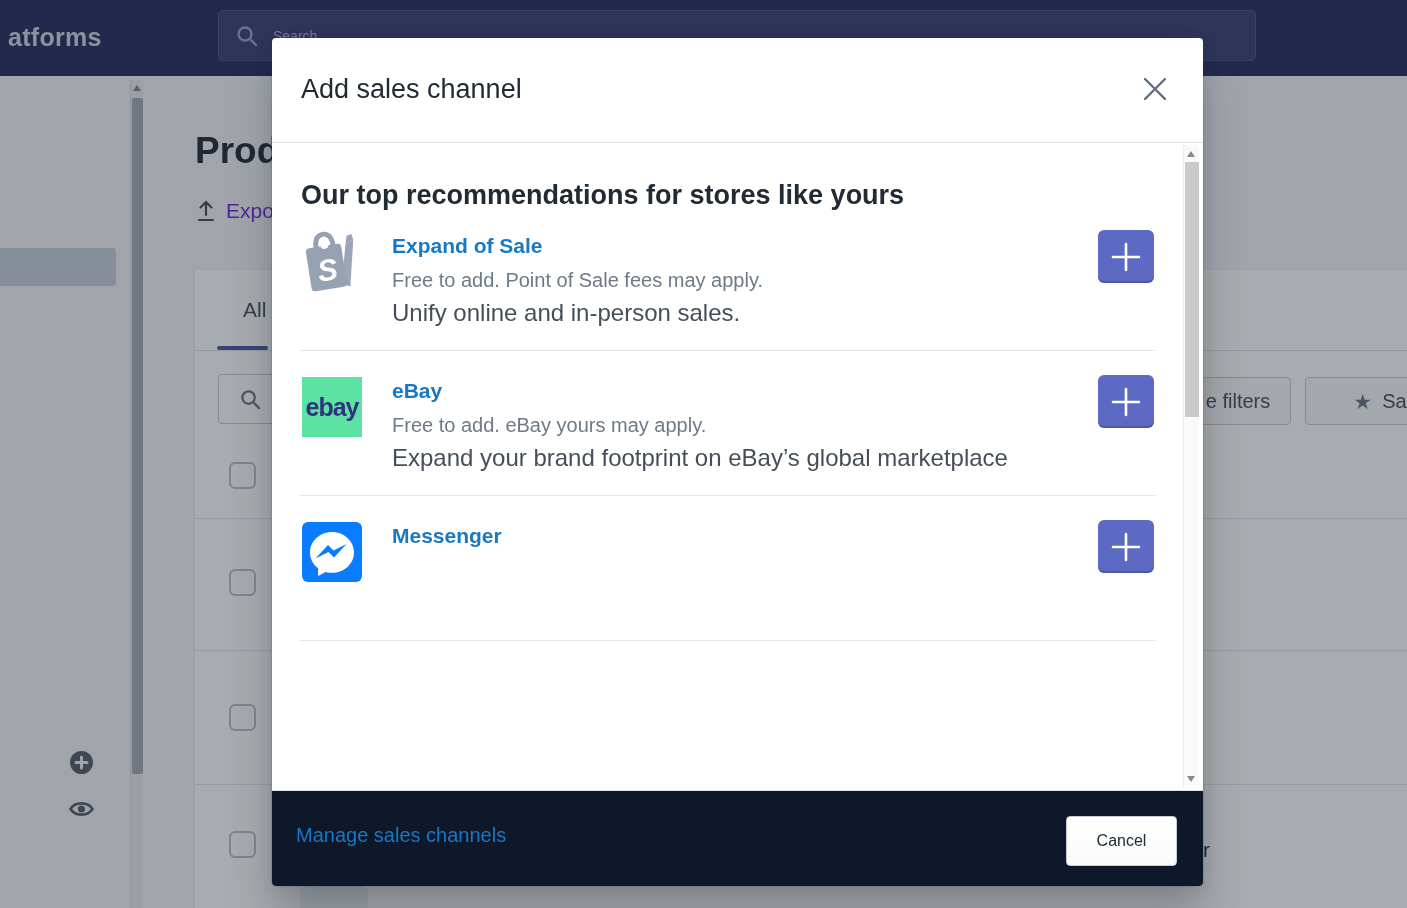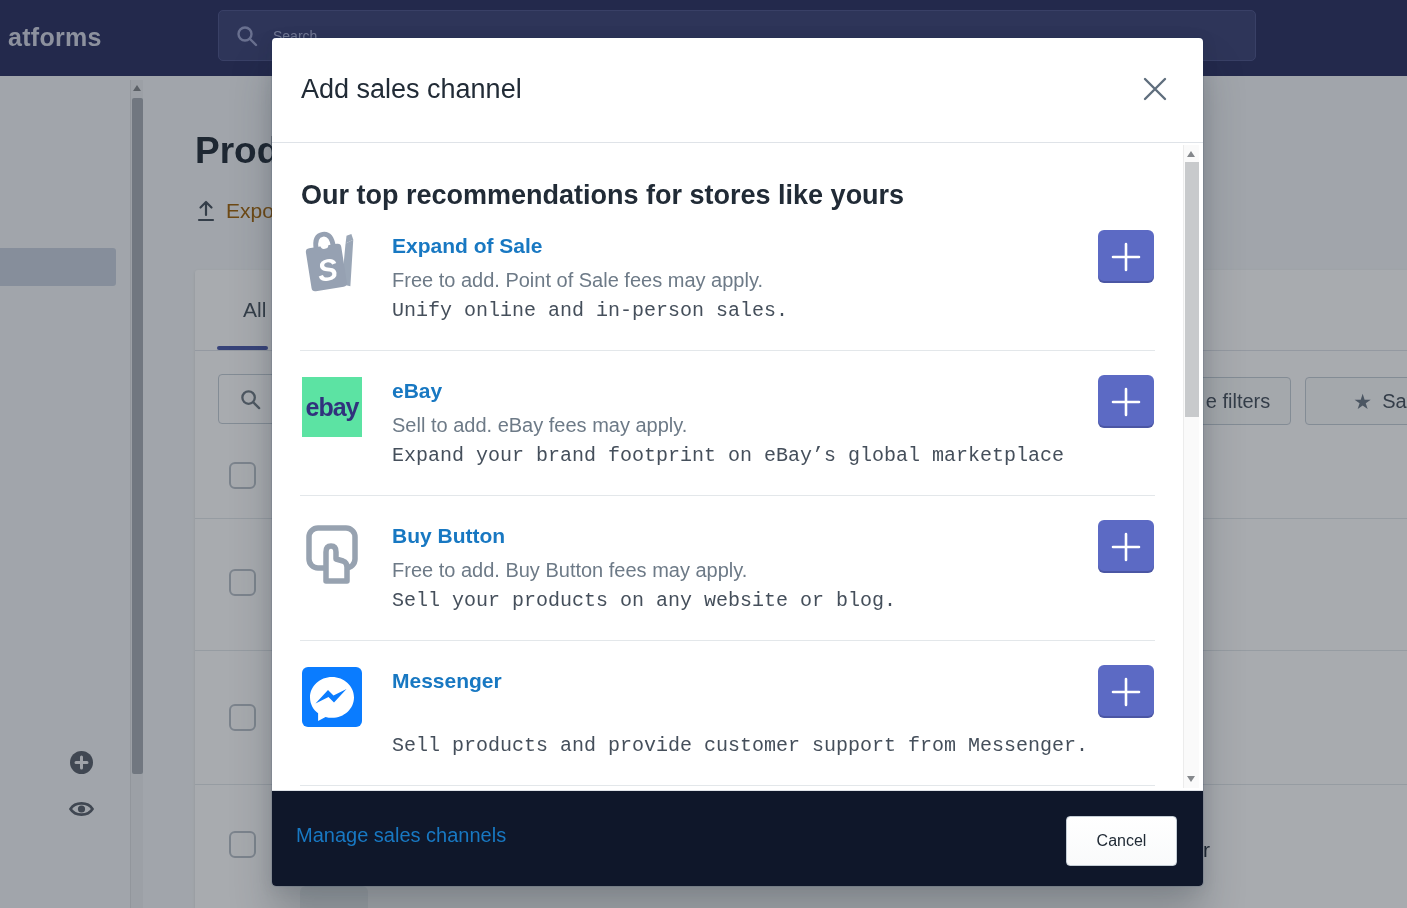--- a/index.html
+++ b/index.html
@@ -18,21 +18,21 @@
   
   .sidebar-selected { position:absolute; left:0; top:248px; width:116px; height:38px; background:#c9d1df; border-radius:0 3px 3px 0; }
   .side-scroll { position:absolute; left:130px; top:80px; width:13px; height:828px; background:#eceef0; border-left:1px solid #dcdee1; }
   .side-scroll .tri-up { position:absolute; left:2px; top:5px; }
   .side-scroll-thumb { position:absolute; left:1px; top:18px; width:11px; height:676px; background:#a7acb4; border-radius:2px; }
   .icon-btn { position:absolute; background:none; border:none; cursor:pointer; }
 
   
   .page-title { position:absolute; left:195px; top:130px; font-size:37px; font-weight:700; color:#212b36; }
   .export-btn { position:absolute; left:195px; top:199px; display:flex; align-items:center; gap:9px; background:none; border:none; cursor:pointer; }
-  .export-btn span { font-size:21px; color:#a16207; }
+  .export-btn span { font-size:21px; color:#6d28d9; }
 
   .card { position:absolute; left:195px; top:270px; width:1212px; height:638px; background:#ffffff; border-radius:3px 0 0 0; box-shadow:0 1px 3px rgba(63,63,68,.15); }
   .tab-all { position:absolute; left:34px; top:28px; background:none; border:none; font-size:21px; color:#454f5b; padding:0 14px; cursor:pointer; }
   .tab-underline { position:absolute; left:22px; top:76px; width:51px; height:4px; background:#4a57a9; border-radius:2px; }
   .tabbar-border { position:absolute; left:0; top:80px; right:0; border-top:1px solid #dfe3e8; }
   .card-search { position:absolute; left:23px; top:104px; width:420px; height:50px; border:1px solid #c4cdd5; border-radius:4px; background:#fff; display:flex; align-items:center; }
   .card-search svg { margin-left:20px; }
   .row-checkbox { position:absolute; left:34px; width:27px; height:27px; border:2px solid #b9c0c9; border-radius:6px; background:#fdfdfd; cursor:pointer; }
   .row-divider { position:absolute; left:0; right:0; border-top:1px solid #e3e7eb; }
   .ghost-btn { position:absolute; top:107px; height:48px; background:#f9fafb; border:1px solid #c4cdd5; border-radius:4px; font-size:20px; color:#454f5b; display:flex; align-items:center; justify-content:center; gap:10px; cursor:pointer; }
@@ -54,21 +54,21 @@
   .m-section-heading { position:absolute; left:29px; top:36px; font-size:27px; font-weight:700; color:#212b36; }
   .channel-list { position:absolute; left:0; top:62px; width:931px; list-style:none; }
   .channel-row { position:relative; height:145px; }
   .channel-row .divider { position:absolute; left:28px; right:48px; bottom:0; border-top:1px solid #e3e7ea; }
   .ch-icon { position:absolute; left:30px; top:24px; width:60px; height:64px; }
   .ebay-badge { position:absolute; left:30px; top:26px; width:60px; height:60px; background:#5ce3a3; display:flex; align-items:center; justify-content:center; }
   .ebay-badge b { font-size:25px; font-weight:700; color:#31327d; letter-spacing:-1px; }
   .msgr-badge { position:absolute; left:30px; top:26px; width:60px; height:60px; background:#0a7cff; border-radius:6px; }
   .ch-name { position:absolute; left:120px; top:28px; font-size:21px; font-weight:700; color:#1878c2; text-decoration:none; cursor:pointer; }
   .ch-fees { position:absolute; left:120px; top:63px; font-size:20px; color:#6d7a87; }
-  .ch-desc { position:absolute; left:120px; top:93px; font-size:20px; color:#454f5b;font-family:Liberation Mono, monospace; }
+  .ch-desc { position:absolute; left:120px; top:93px; font-size:24px; color:#454f5b; }
   .add-btn { position:absolute; left:826px; top:24px; width:56px; height:53px; background:#5c6ac4; border:none; border-radius:6px; cursor:pointer;
              box-shadow:inset 0 -2px 0 rgba(0,0,20,.18); display:flex; align-items:center; justify-content:center; }
 
   
   .m-scrollbar { position:absolute; left:911px; top:107px; width:16px; height:643px; background:#fafafa; border-left:1px solid #ececec; cursor:pointer; }
   .m-scroll-thumb { position:absolute; left:1px; top:17px; width:14px; height:255px; background:#c8cacc; }
   .tri-up { width:0; height:0; border-left:4px solid transparent; border-right:4px solid transparent; border-bottom:6px solid #85888c; }
   .tri-down { width:0; height:0; border-left:4px solid transparent; border-right:4px solid transparent; border-top:6px solid #85888c; }
   .m-scrollbar .tri-up { position:absolute; left:3px; top:6px; }
   .m-scrollbar .tri-down { position:absolute; left:3px; bottom:6px; }
@@ -193,55 +193,39 @@
             </svg>
           </button>
           <div class="divider"></div>
         </li>
 
         <li class="channel-row">
           <div class="ebay-badge">
             <b>ebay</b>
           </div>
           <a class="ch-name">eBay</a>
-          <div class="ch-fees">Sell to add. eBay fees may apply.</div>
+          <div class="ch-fees">Free to add. eBay yours may apply.</div>
           <div class="ch-desc">Expand your brand footprint on eBay’s global marketplace</div>
           <button class="add-btn">
             <svg width="30" height="30" viewBox="0 0 30 30">
               <path d="M2 15 H28 M15 2 V28" stroke="#ffffff" stroke-width="2.6" stroke-linecap="round"></path>
             </svg>
           </button>
           <div class="divider"></div>
         </li>
 
-        <li class="channel-row">
-          <svg class="ch-icon" viewBox="0 0 60 62">
-            <rect x="7" y="7" width="46" height="40" rx="9" fill="none" stroke="#97a2b0" stroke-width="5.5"></rect>
-            <path d="M24 60 V31 Q24 25 29 25 Q34 25 34 31 V38 L41 40 Q45 41.5 45 46 V60 Z" fill="#ffffff" stroke="#97a2b0" stroke-width="5.5" stroke-linejoin="round"></path>
-          </svg>
-          <a class="ch-name">Buy Button</a>
-          <div class="ch-fees">Free to add. Buy Button fees may apply.</div>
-          <div class="ch-desc">Sell your products on any website or blog.</div>
-          <button class="add-btn">
-            <svg width="30" height="30" viewBox="0 0 30 30">
-              <path d="M2 15 H28 M15 2 V28" stroke="#ffffff" stroke-width="2.6" stroke-linecap="round"></path>
-            </svg>
-          </button>
-          <div class="divider"></div>
-        </li>
 
         <li class="channel-row">
           <div class="msgr-badge">
             <svg width="60" height="60" viewBox="0 0 60 60">
               <path d="M30 10 C17.85 10 8 19.15 8 30.4 c0 6.4 3.15 12.1 8.1 15.85 V54 l7.45 -4.1 c2.05 .55 4.2 .85 6.45 .85 12.15 0 22 -9.15 22 -20.35 S42.15 10 30 10 z" fill="#ffffff"></path>
               <polygon points="13.5,36.5 26,23 31.5,28.5 44.5,22 32,35.5 26.5,30" fill="#0a7cff"></polygon>
             </svg>
           </div>
           <a class="ch-name">Messenger</a>
-          <div class="ch-desc">Sell products and provide customer support from Messenger.</div>
           <button class="add-btn">
             <svg width="30" height="30" viewBox="0 0 30 30">
               <path d="M2 15 H28 M15 2 V28" stroke="#ffffff" stroke-width="2.6" stroke-linecap="round"></path>
             </svg>
           </button>
           <div class="divider"></div>
         </li>
 
       </ul>
     </div>

